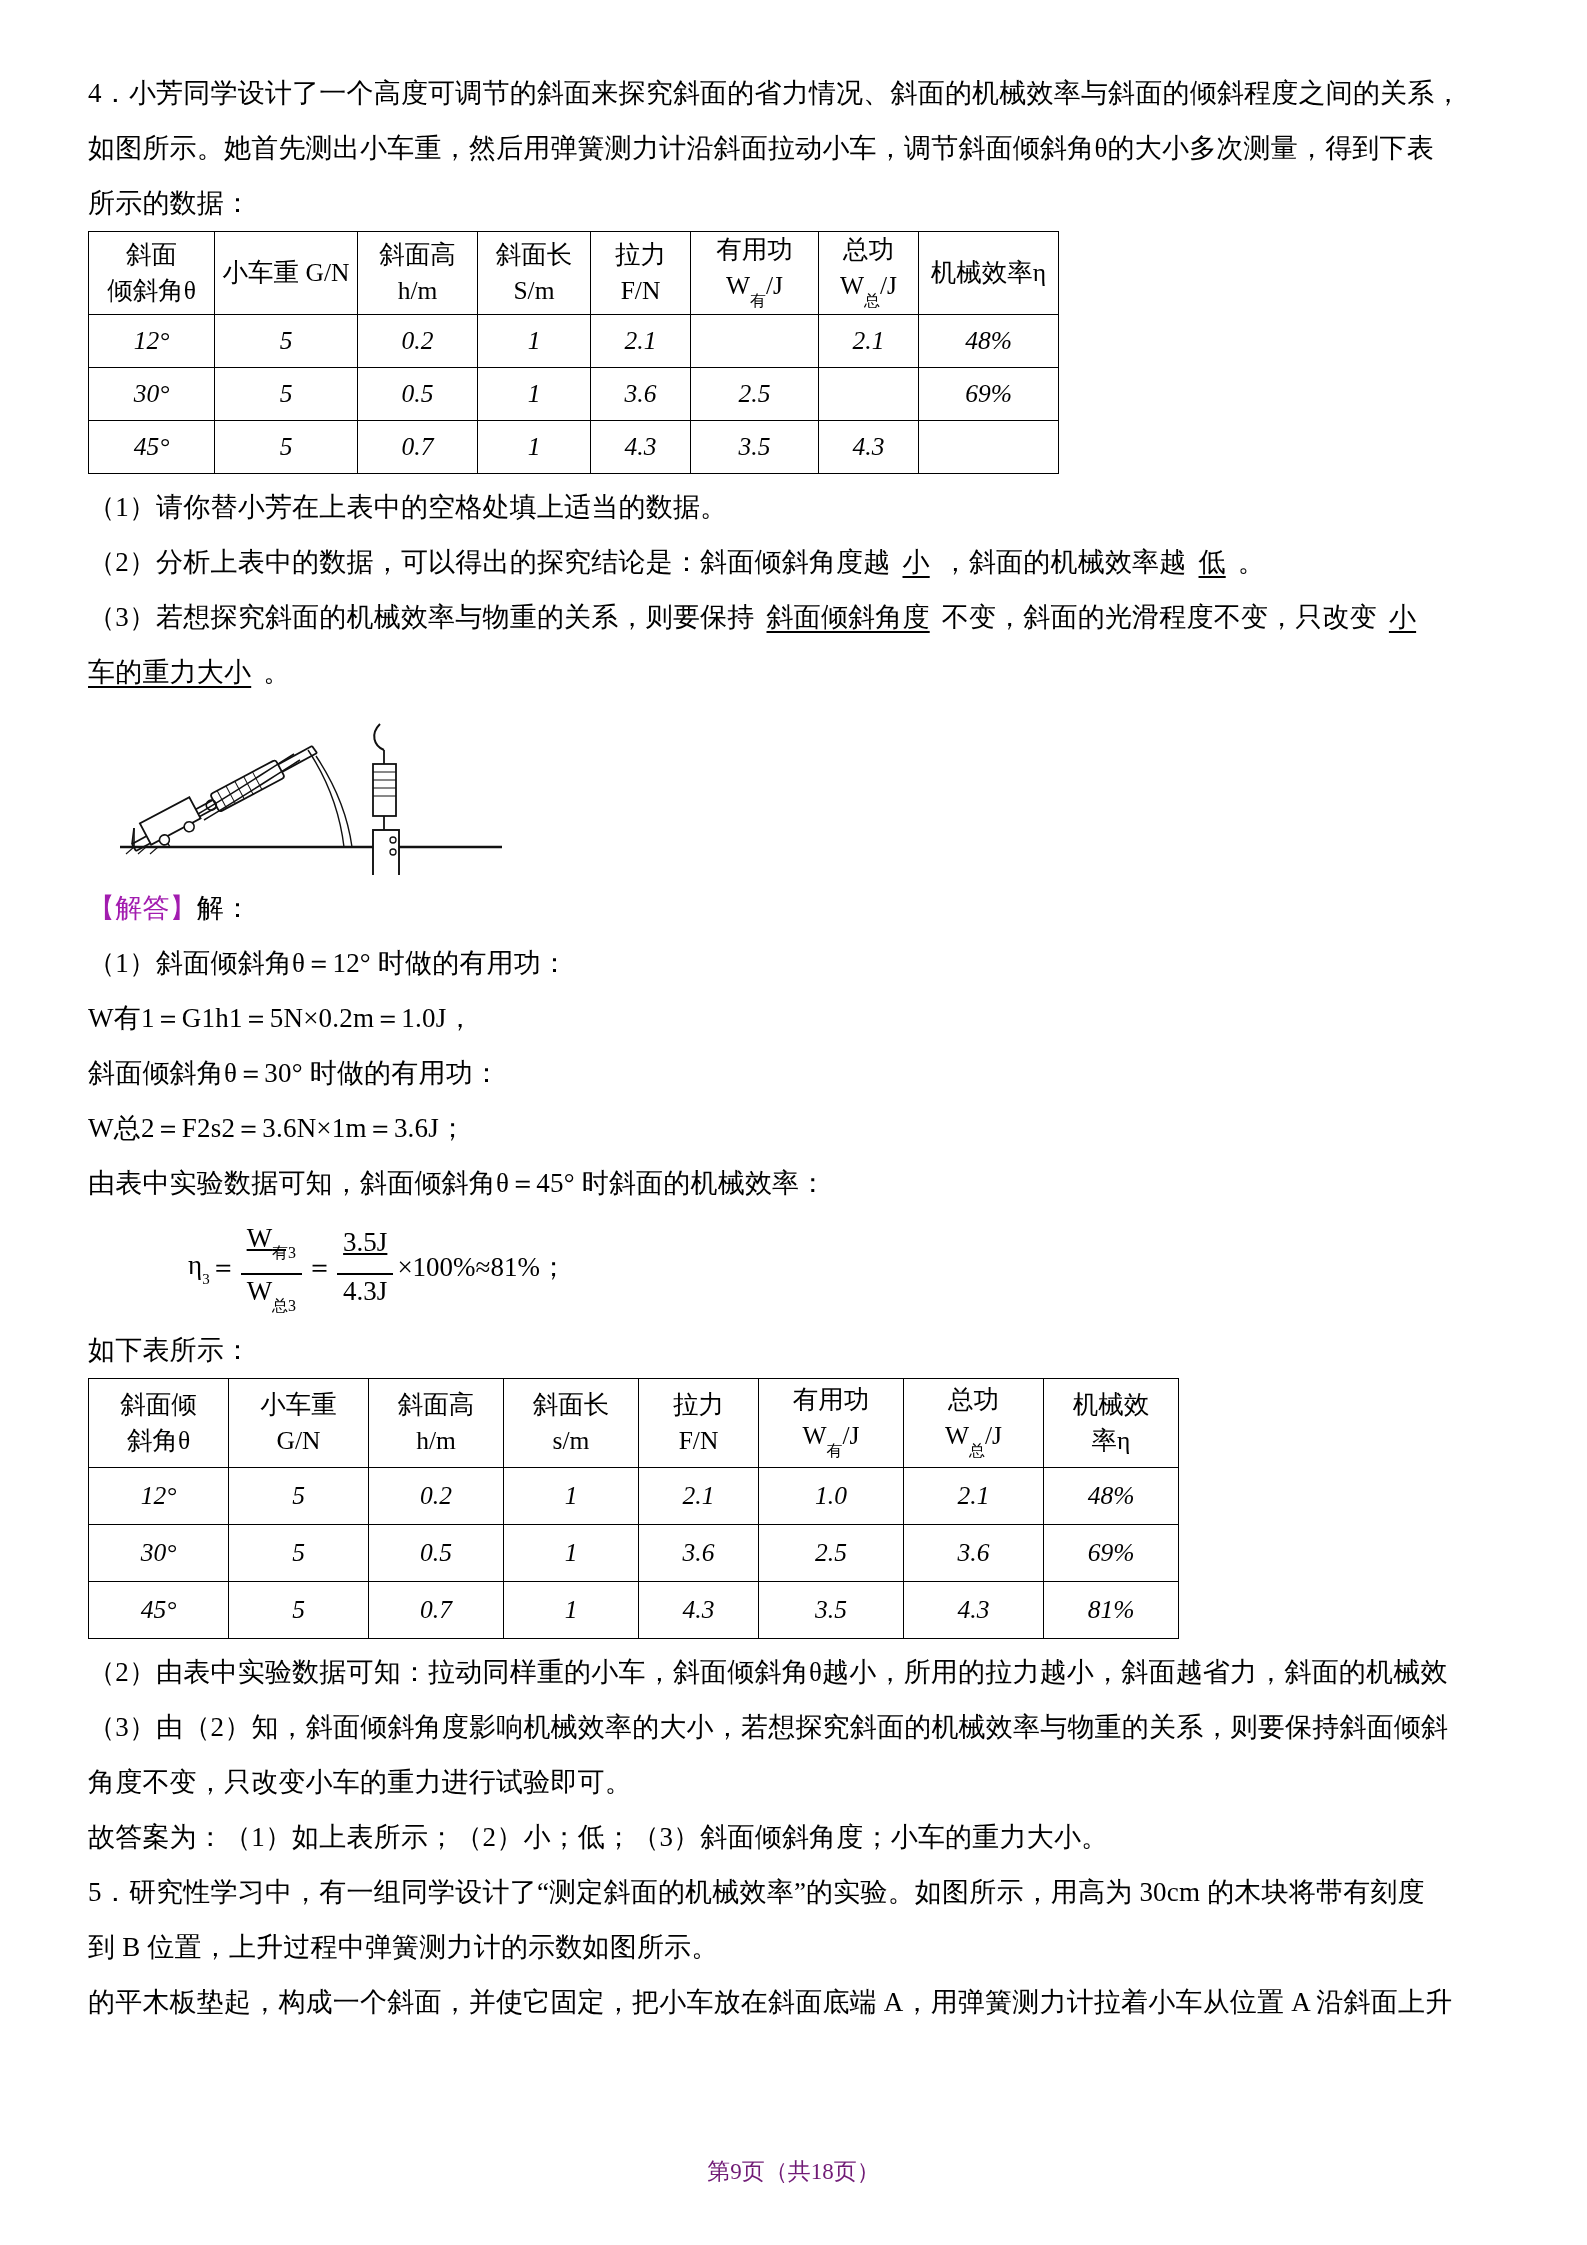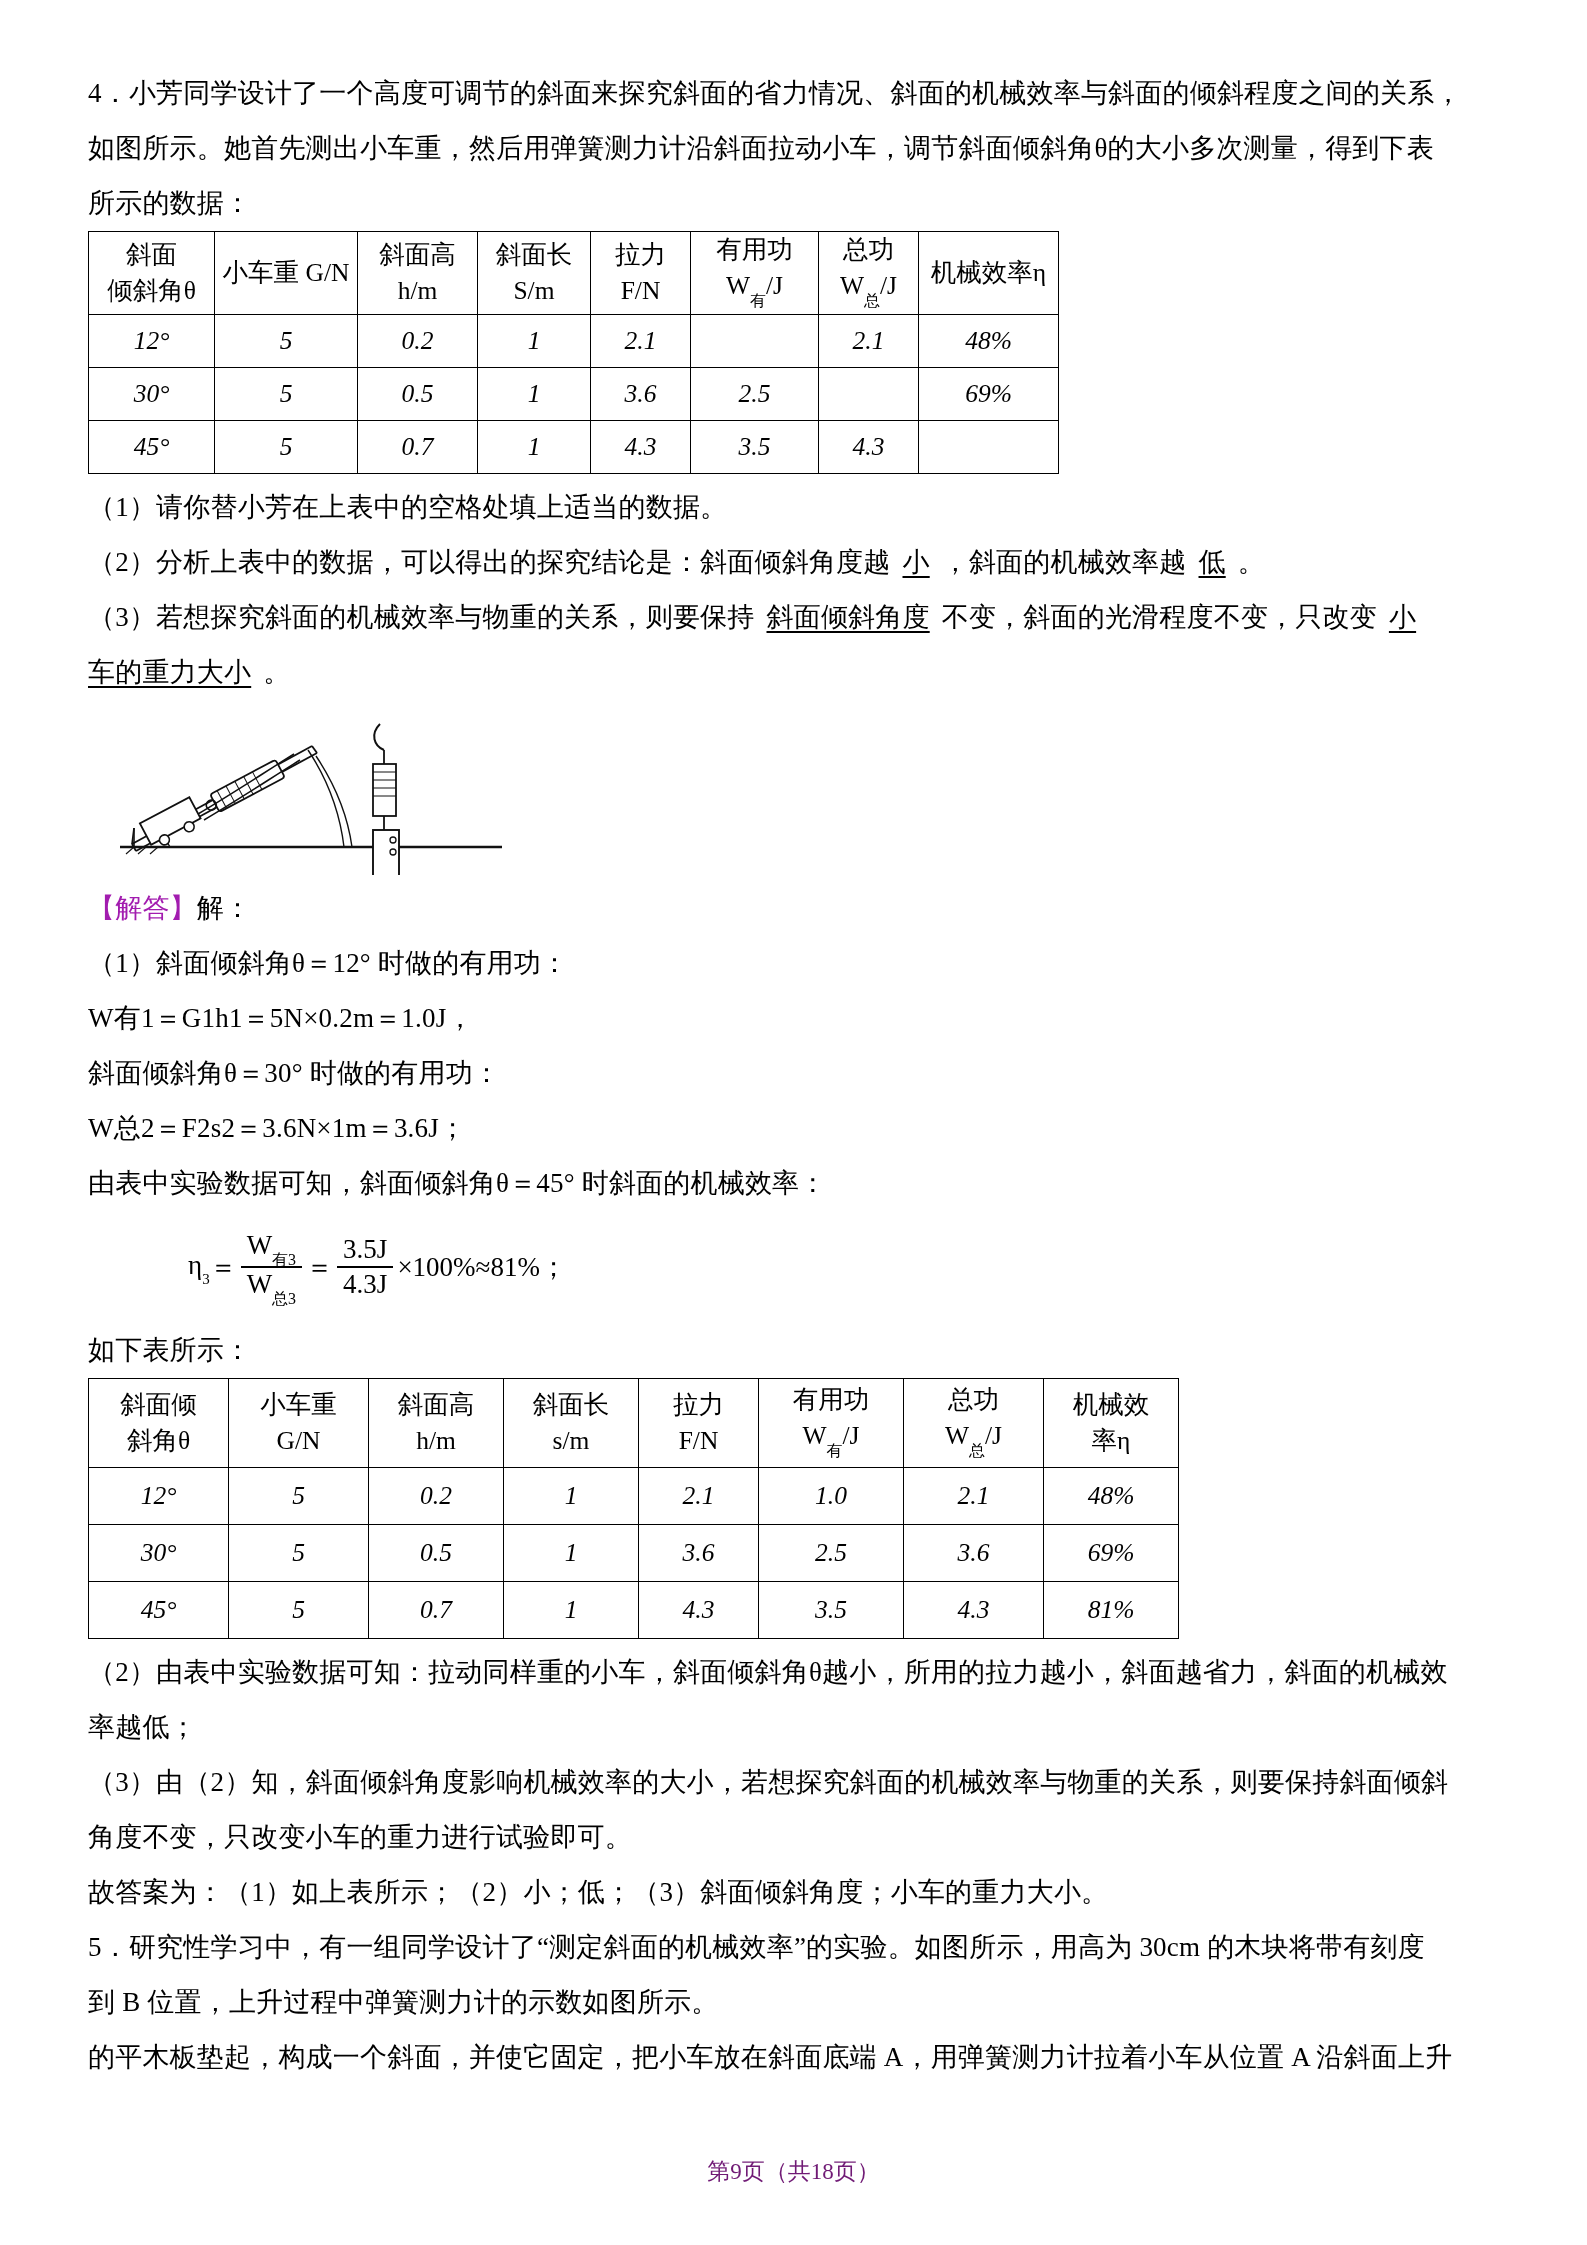--- a/index.html
+++ b/index.html
@@ -116,23 +116,24 @@
   }
   .frac {
     display: inline-flex;
     flex-direction: column;
     align-items: center;
     justify-content: center;
     margin: 0 4px;
     line-height: 1.06;
   }
   .frac .num {
-    padding: 0 6px 2px 6px;
+    padding: 0 6px 16px 6px;
     border-bottom: 2.2px solid #000;
     white-space: nowrap;
+    text-decoration: underline;
   }
   .frac .den {
     padding: 2px 6px 0 6px;
     white-space: nowrap;
   }
   .eta-label { font-size: 27px; }
 
   .footer {
     position: absolute;
     left: 0;
@@ -419,21 +420,20 @@
         <td class="datacell">1</td>
         <td class="datacell">4.3</td>
         <td class="datacell">3.5</td>
         <td class="datacell">4.3</td>
         <td class="datacell">81%</td>
       </tr>
     </tbody>
   </table>
 
   <p class="para tight">（2）由表中实验数据可知：拉动同样重的小车，斜面倾斜角θ越小，所用的拉力越小，斜面越省力，斜面的机械效</p>
-  <p class="para tight">率越低；</p>
   <p class="para tight">（3）由（2）知，斜面倾斜角度影响机械效率的大小，若想探究斜面的机械效率与物重的关系，则要保持斜面倾斜</p>
   <p class="para tight">角度不变，只改变小车的重力进行试验即可。</p>
   <p class="para tight">故答案为：（1）如上表所示；（2）小；低；（3）斜面倾斜角度；小车的重力大小。</p>
 
   <p class="para tight">5．研究性学习中，有一组同学设计了“测定斜面的机械效率”的实验。如图所示，用高为 30cm 的木块将带有刻度</p>
   <p class="para tight">到 B 位置，上升过程中弹簧测力计的示数如图所示。</p>
   <p class="para tight">的平木板垫起，构成一个斜面，并使它固定，把小车放在斜面底端 A，用弹簧测力计拉着小车从位置 A 沿斜面上升</p>
 
   <div class="footer">
     <span>第9页（共18页）</span>

